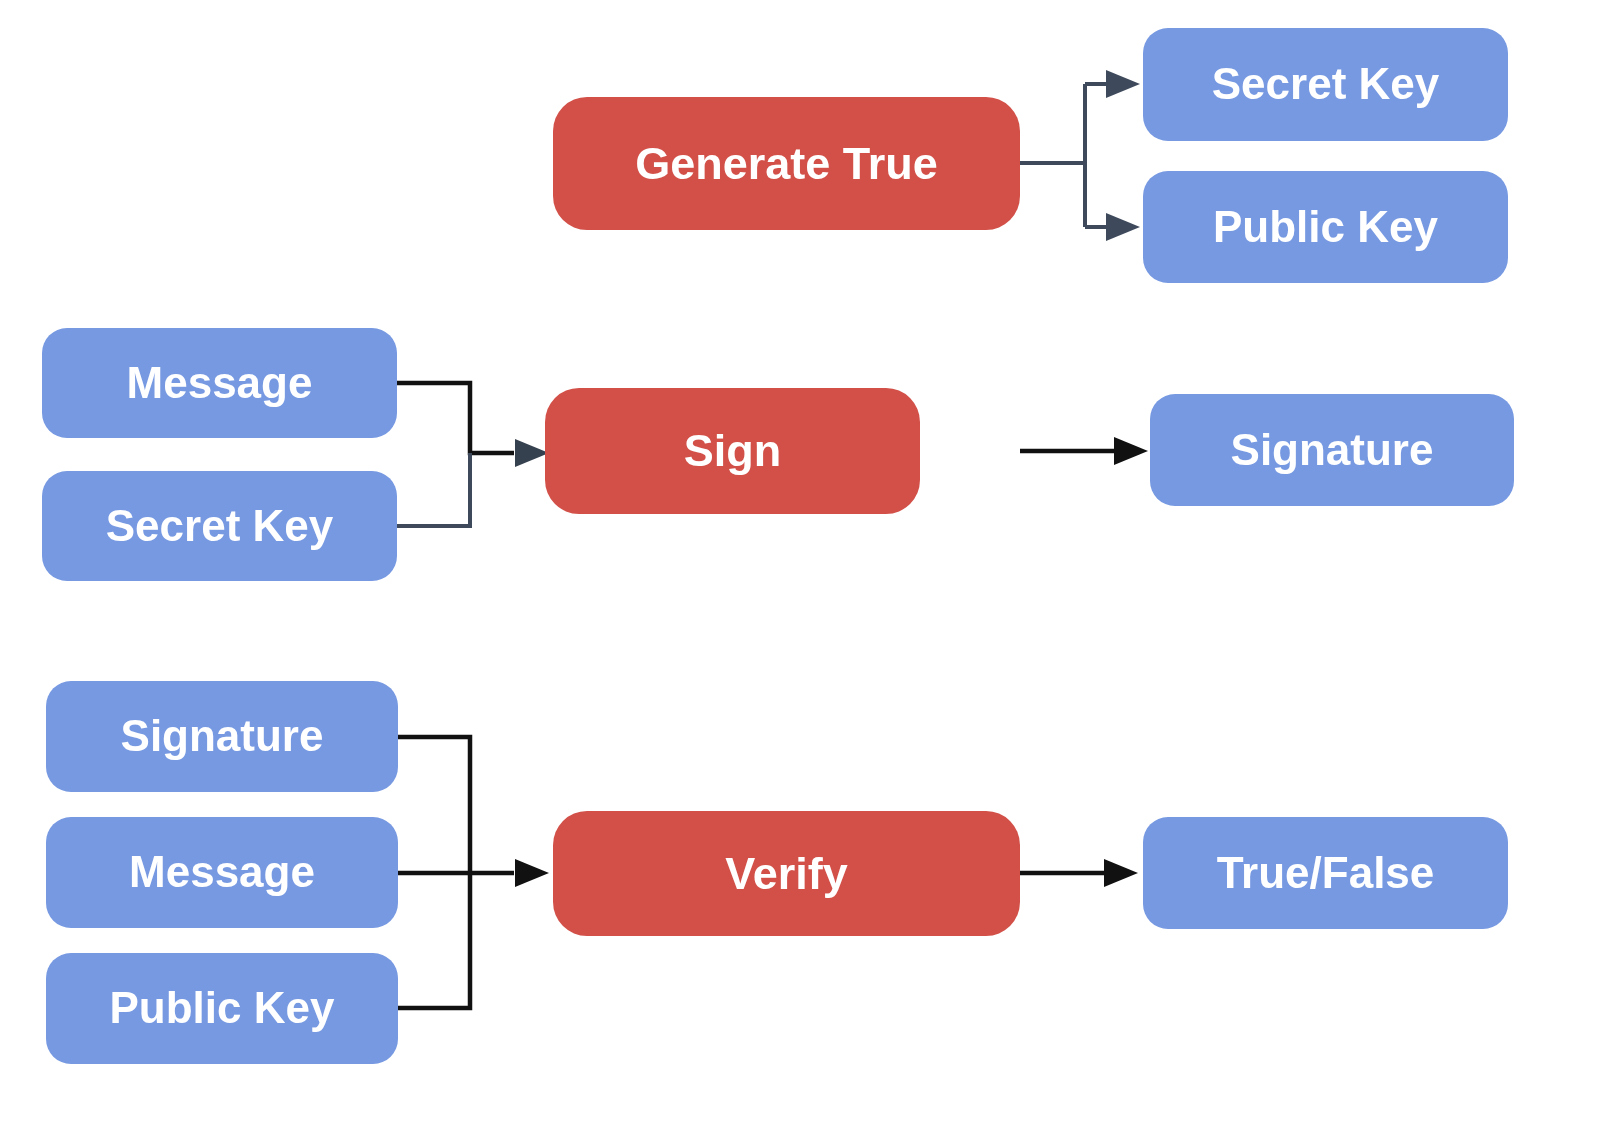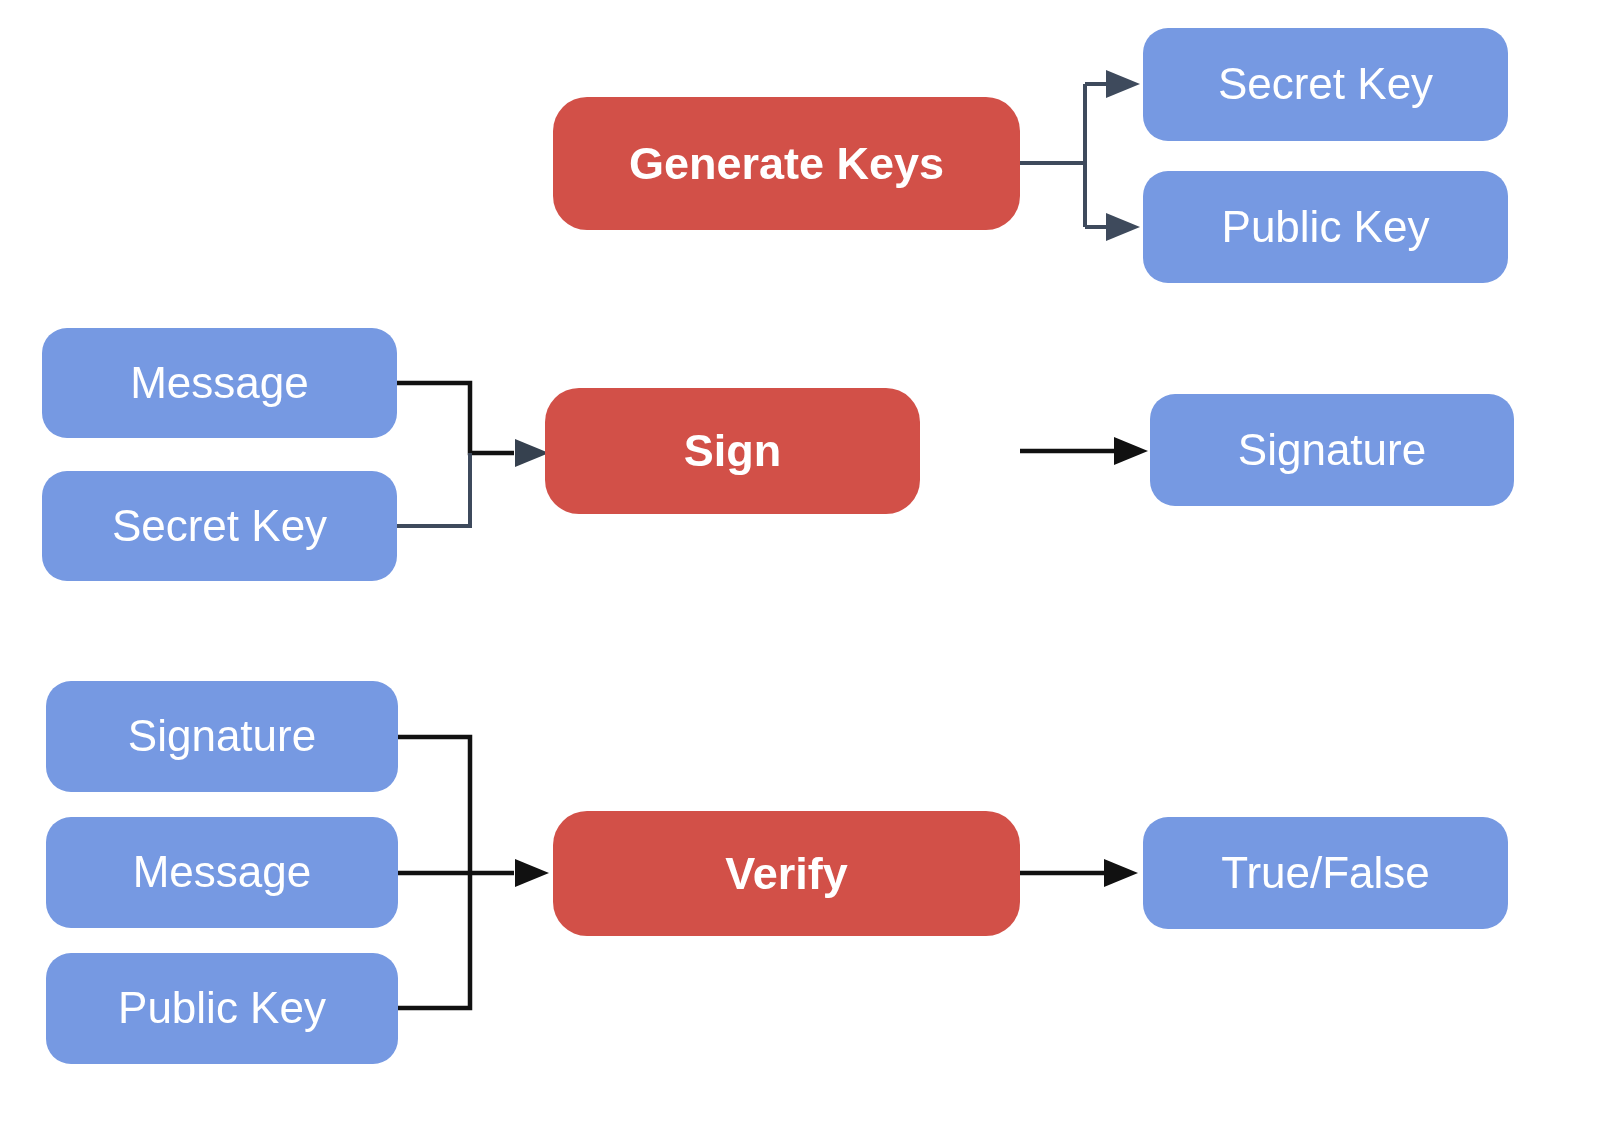--- a/index.html
+++ b/index.html
@@ -24,21 +24,21 @@
     justify-content: center;
     color: #ffffff;
     text-align: center;
     line-height: 1.1;
     box-sizing: border-box;
   }
   .node.data {
     background: #7699E2;
     border-radius: 25px;
     font-size: 44px;
-    font-weight: 400;
+    font-weight: 700;
   }
   .node.process {
     background: #D25048;
     border-radius: 34px;
     font-size: 45px;
     font-weight: 700;
   }
 </style>
 </head>
 <body>
@@ -68,21 +68,21 @@
       <path d="M 398 737 H 470 V 873 M 398 1008 H 470 V 873 M 398 873 H 514" fill="none" stroke="#111111" stroke-width="4.5"></path>
       <polygon points="549,873 515,859 515,887" fill="#111111"></polygon>
     </g>
 
     <g>
       <path d="M 1020 873 H 1104" fill="none" stroke="#111111" stroke-width="4.5"></path>
       <polygon points="1138,873 1104,859 1104,887" fill="#111111"></polygon>
     </g>
   </svg>
 
-  <div class="node process" style="left:553px; top:97px; width:467px; height:133px;">Generate Keys</div>
+  <div class="node process" style="left:553px; top:97px; width:467px; height:133px;">Generate True</div>
   <div class="node data" style="left:1143px; top:28px; width:365px; height:113px;">Secret Key</div>
   <div class="node data" style="left:1143px; top:171px; width:365px; height:112px;">Public Key</div>
 
   <div class="node data" style="left:42px; top:328px; width:355px; height:110px;">Message</div>
   <div class="node data" style="left:42px; top:471px; width:355px; height:110px;">Secret Key</div>
   <div class="node process" style="left:545px; top:388px; width:375px; height:126px;">Sign</div>
   <div class="node data" style="left:1150px; top:394px; width:364px; height:112px;">Signature</div>
 
   <div class="node data" style="left:46px; top:681px; width:352px; height:111px;">Signature</div>
   <div class="node data" style="left:46px; top:817px; width:352px; height:111px;">Message</div>

